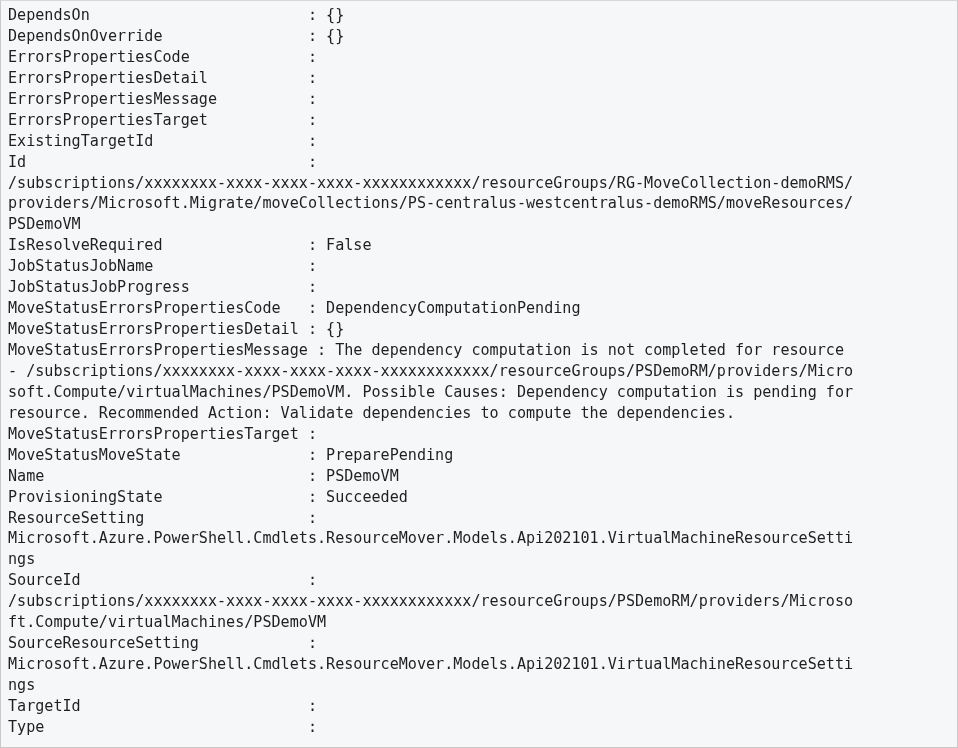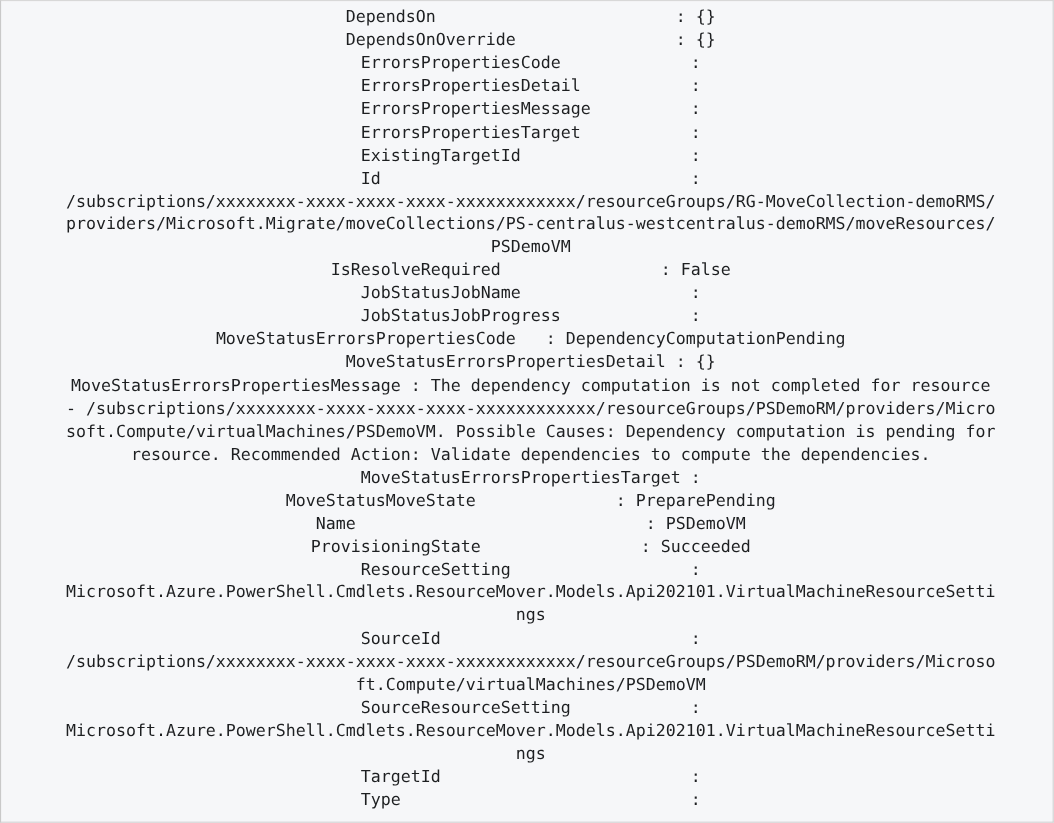--- a/index.html
+++ b/index.html
@@ -34,21 +34,20 @@
     color: #1d1f21;
     white-space: pre;
     letter-spacing: 0px;
     font-weight: 400;
     -webkit-font-smoothing: antialiased;
   }
   .out-line {
     display: block;
     height: 20.95px;
     white-space: pre;
-    text-align: center;
   }
 </style>
 </head>
 <body>
 
 <div id="console-pane">
   <pre id="console-output"><span class="out-line">DependsOn                        : {}</span><span class="out-line">DependsOnOverride                : {}</span><span class="out-line">ErrorsPropertiesCode             :</span><span class="out-line">ErrorsPropertiesDetail           :</span><span class="out-line">ErrorsPropertiesMessage          :</span><span class="out-line">ErrorsPropertiesTarget           :</span><span class="out-line">ExistingTargetId                 :</span><span class="out-line">Id                               :</span><span class="out-line">/subscriptions/xxxxxxxx-xxxx-xxxx-xxxx-xxxxxxxxxxxx/resourceGroups/RG-MoveCollection-demoRMS/</span><span class="out-line">providers/Microsoft.Migrate/moveCollections/PS-centralus-westcentralus-demoRMS/moveResources/</span><span class="out-line">PSDemoVM</span><span class="out-line">IsResolveRequired                : False</span><span class="out-line">JobStatusJobName                 :</span><span class="out-line">JobStatusJobProgress             :</span><span class="out-line">MoveStatusErrorsPropertiesCode   : DependencyComputationPending</span><span class="out-line">MoveStatusErrorsPropertiesDetail : {}</span><span class="out-line">MoveStatusErrorsPropertiesMessage : The dependency computation is not completed for resource</span><span class="out-line">- /subscriptions/xxxxxxxx-xxxx-xxxx-xxxx-xxxxxxxxxxxx/resourceGroups/PSDemoRM/providers/Micro</span><span class="out-line">soft.Compute/virtualMachines/PSDemoVM. Possible Causes: Dependency computation is pending for</span><span class="out-line">resource. Recommended Action: Validate dependencies to compute the dependencies.</span><span class="out-line">MoveStatusErrorsPropertiesTarget :</span><span class="out-line">MoveStatusMoveState              : PreparePending</span><span class="out-line">Name                             : PSDemoVM</span><span class="out-line">ProvisioningState                : Succeeded</span><span class="out-line">ResourceSetting                  :</span><span class="out-line">Microsoft.Azure.PowerShell.Cmdlets.ResourceMover.Models.Api202101.VirtualMachineResourceSetti</span><span class="out-line">ngs</span><span class="out-line">SourceId                         :</span><span class="out-line">/subscriptions/xxxxxxxx-xxxx-xxxx-xxxx-xxxxxxxxxxxx/resourceGroups/PSDemoRM/providers/Microso</span><span class="out-line">ft.Compute/virtualMachines/PSDemoVM</span><span class="out-line">SourceResourceSetting            :</span><span class="out-line">Microsoft.Azure.PowerShell.Cmdlets.ResourceMover.Models.Api202101.VirtualMachineResourceSetti</span><span class="out-line">ngs</span><span class="out-line">TargetId                         :</span><span class="out-line">Type                             :</span></pre>
 </div>
 
 </body></html>

